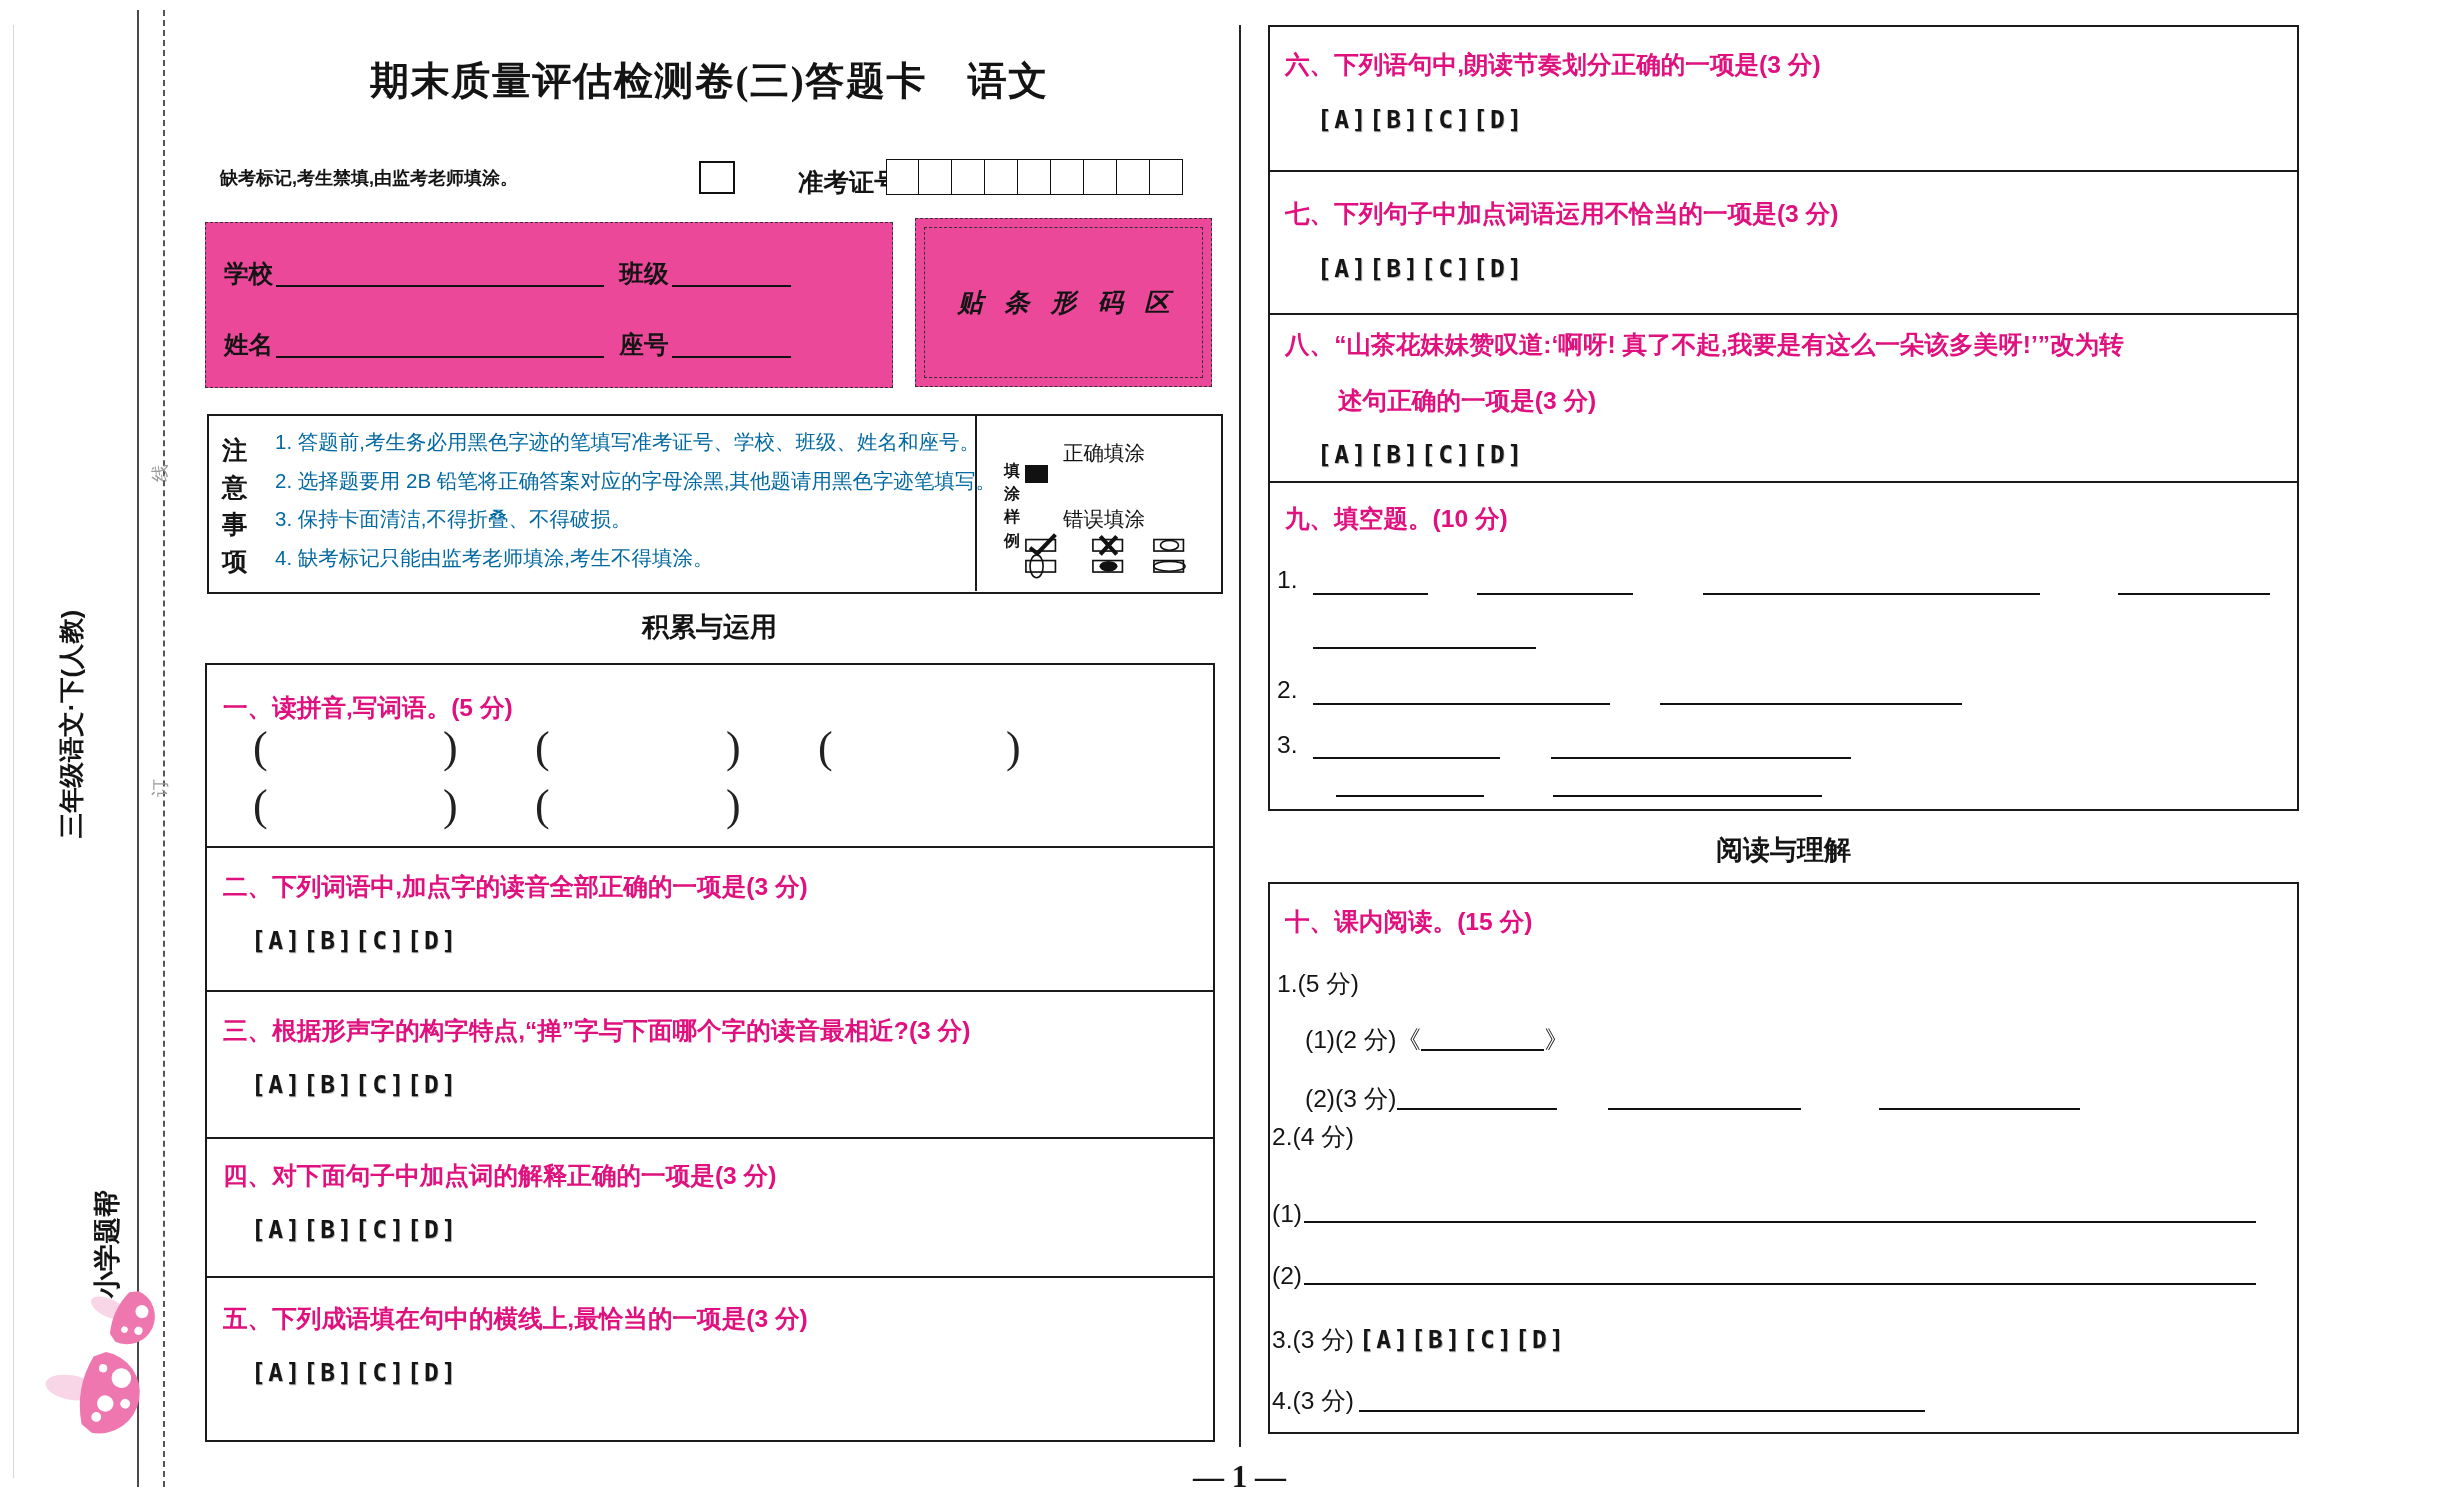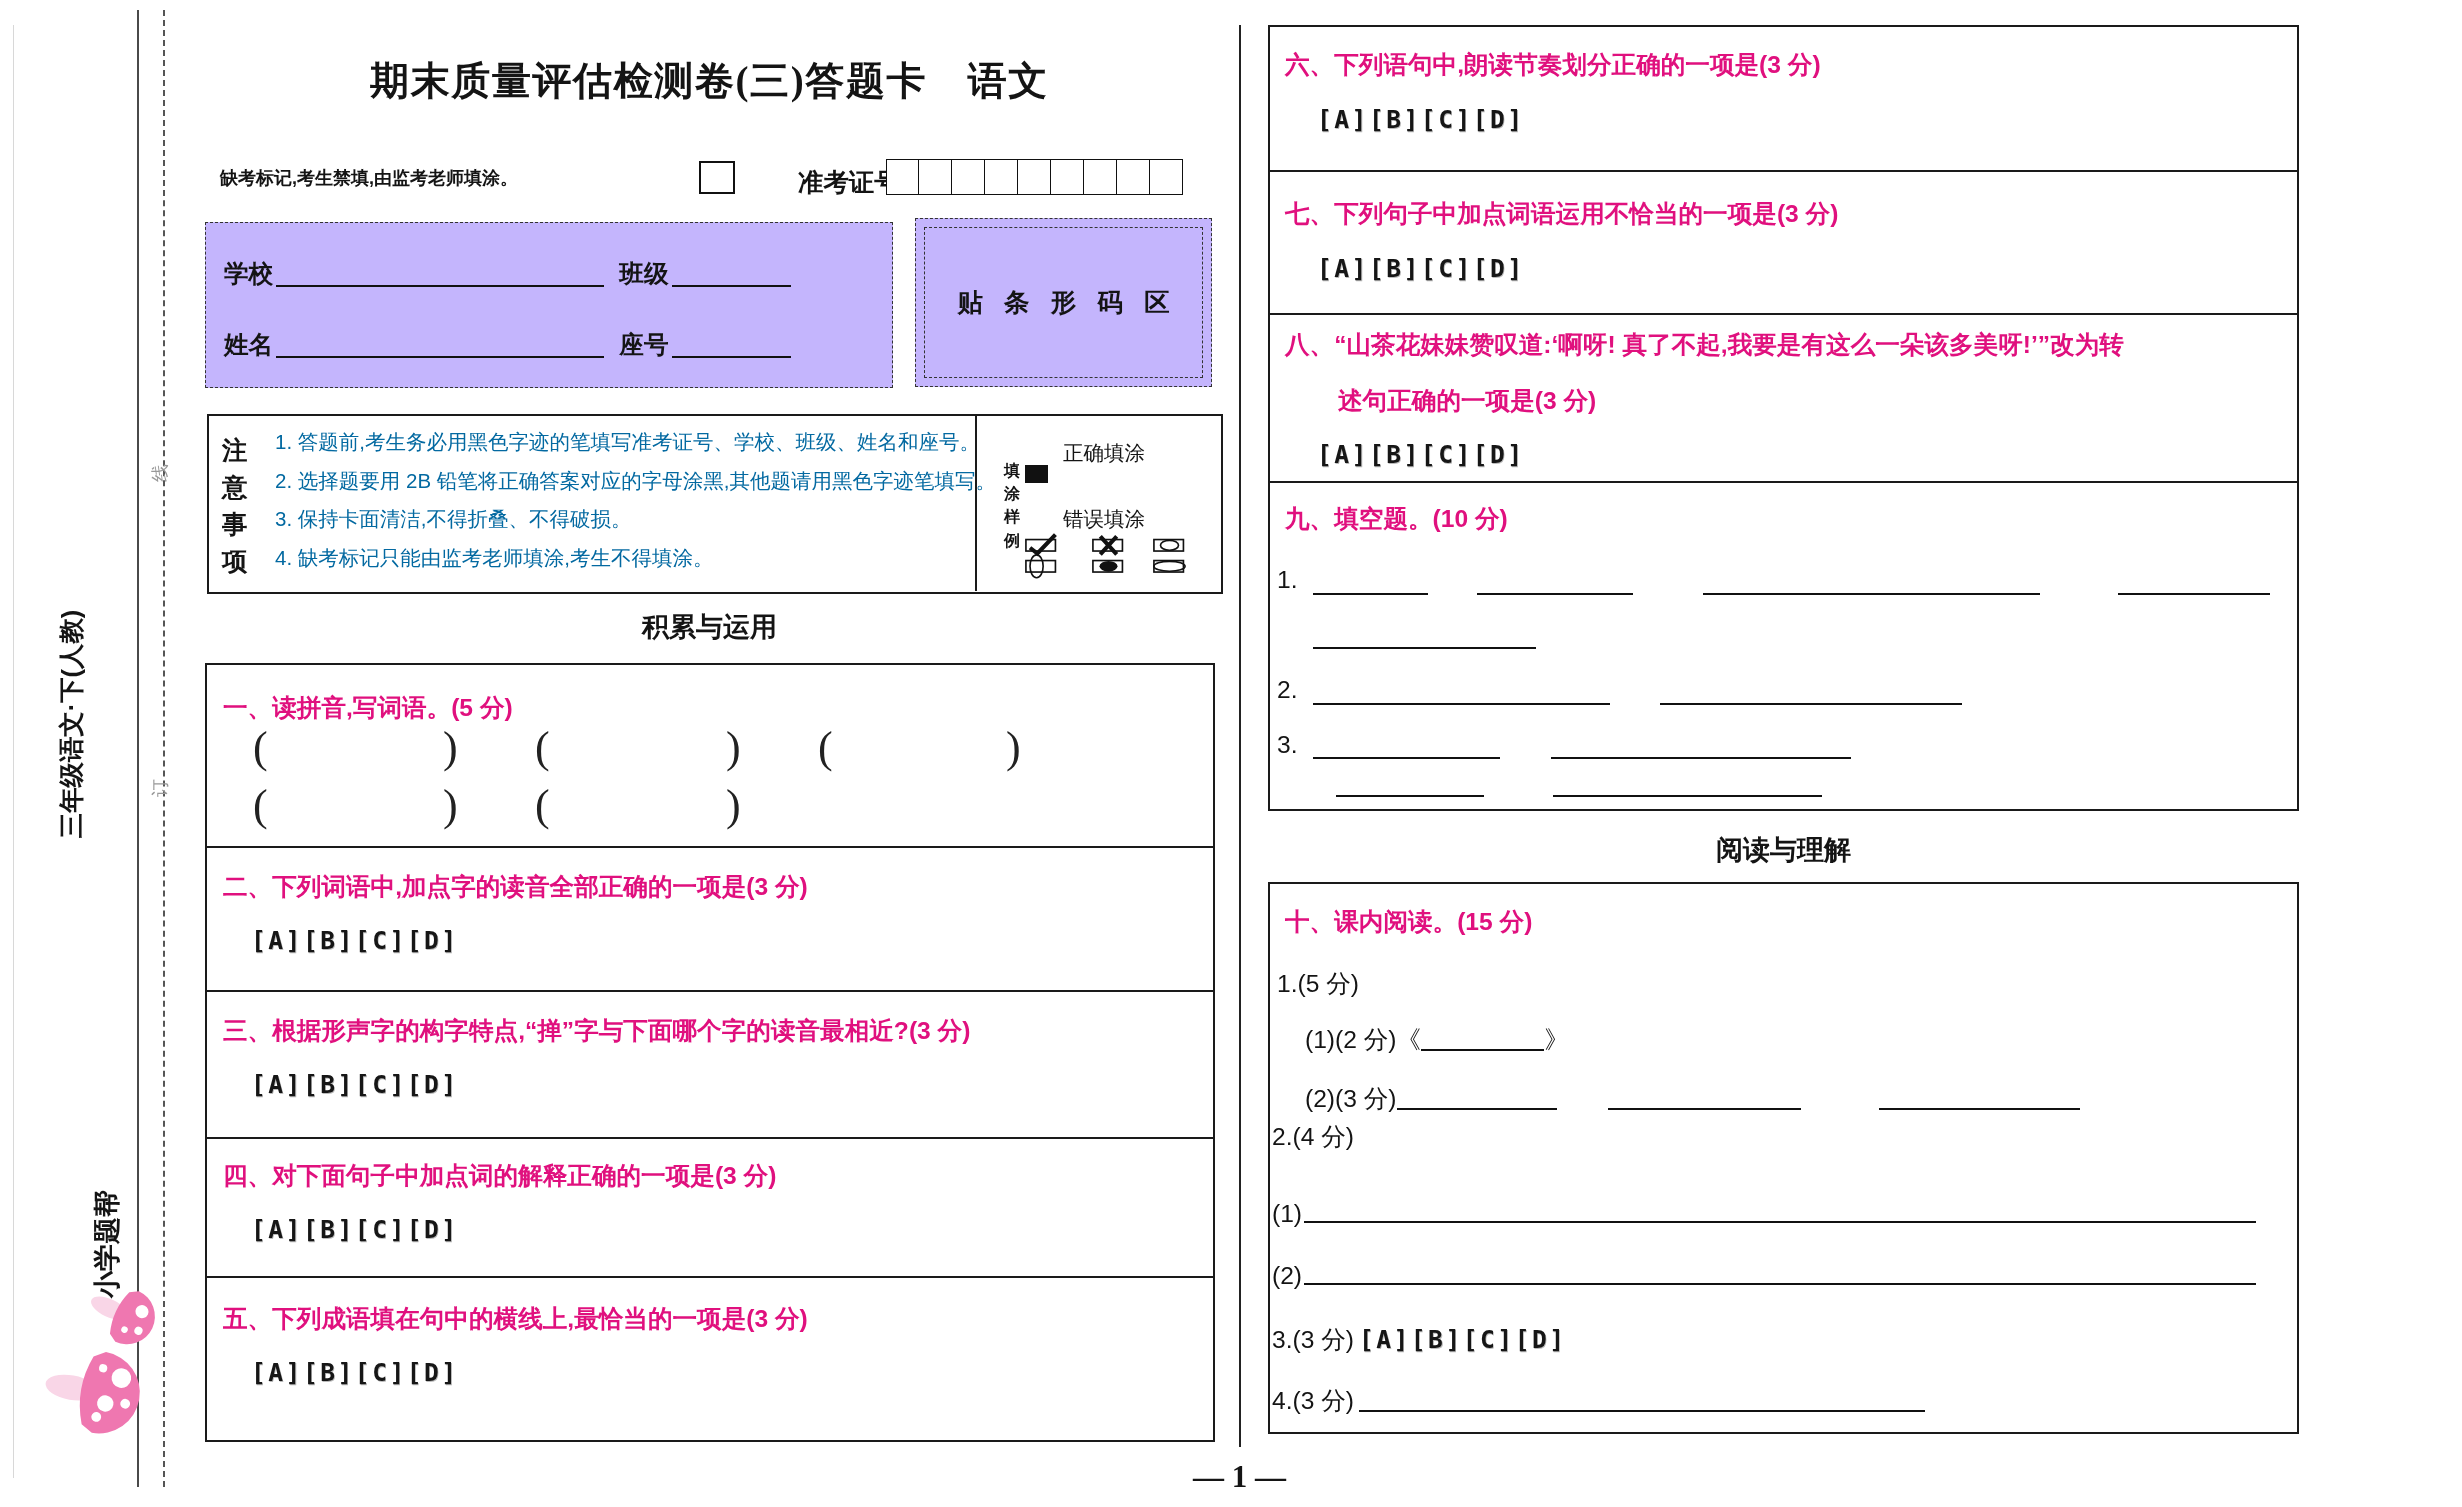--- a/index.html
+++ b/index.html
@@ -5,21 +5,21 @@
   html,body{margin:0;padding:0;background:#fff;}
   .page{position:relative;width:2462px;height:1508px;background:#ffffff;overflow:hidden;
         font-family:"Liberation Sans",sans-serif;color:#141414;}
   .abs{position:absolute;}
   .pink{color:#e0107e;font-weight:bold;}
   .bold{font-weight:bold;}
   .serif{font-family:"Liberation Serif",serif;}
   .center{text-align:center;}
   
   .solidbox{position:absolute;border:2.5px solid #1a1a1a;box-sizing:border-box;background:#fff;}
-  .dashbox{position:absolute;border:1.6px dashed #333;box-sizing:border-box;background:#c4b5fd;}
+  .dashbox{position:absolute;border:1.6px dashed #333;box-sizing:border-box;background:#ec4899;}
   .hdiv{position:absolute;left:0;right:0;border-top:2.5px solid #1a1a1a;height:0;}
   .vdiv{position:absolute;border-left:2.5px solid #1a1a1a;width:0;}
   
   .bl{position:absolute;height:0;border-bottom:2.5px solid #111;}
   .bl-in{display:inline-block;border-bottom:2.5px solid #111;height:1.6px;vertical-align:baseline;}
   
   .opts{font-family:"DejaVu Sans Mono",monospace;font-weight:bold;font-size:24.6px;
         letter-spacing:2.5px;color:#161616;text-shadow:0.8px 0.8px 0 #bbb;}
   
   .vstack{width:29.5px;word-break:break-all;line-height:1.45;font-weight:bold;}
@@ -95,21 +95,21 @@
     </div>
     <div class="rowflex" style="position:absolute;left:18px;top:105px;">
       <span class="bold" style="font-size:24.6px;">姓名</span>
       <span class="bl-in" style="width:328px;margin:0 0 3.3px 3.3px;"></span>
       <span class="bold" style="font-size:24.6px;margin-left:14.8px;">座号</span>
       <span class="bl-in" style="width:119px;margin:0 0 3.3px 3.3px;"></span>
     </div>
   </div>
 
   <div class="dashbox" style="left:915px;top:218px;width:297px;height:169px;">
-    <div style="position:absolute;left:8.2px;top:8.2px;right:8.2px;bottom:8.2px;border:1.6px dashed #333;display:flex;align-items:center;justify-content:center;">
+    <div style="position:absolute;left:8.2px;top:8.2px;right:8.2px;bottom:8.2px;border:1.6px dashed #333;display:flex;align-items:center;justify-content:center;font-style:italic;">
       <span class="bold" style="font-size:25.4px;letter-spacing:21.3px;padding-left:21.3px;white-space:nowrap;">贴条形码区</span>
     </div>
   </div>
 
   <div class="solidbox" style="left:207px;top:414px;width:1016px;height:180px;">
     <div class="vstack abs" style="left:13px;top:16.4px;font-size:25.4px;">注意事项</div>
     <div class="abs" style="left:66px;top:16.4px;width:698px;">
       <div class="note-line" style="margin-bottom:18px;">1. 答题前,考生务必用黑色字迹的笔填写准考证号、学校、班级、姓名和座号。</div>
       <div class="note-line" style="margin-bottom:18px;">2. 选择题要用 2B 铅笔将正确答案对应的字母涂黑,其他题请用黑色字迹笔填写。</div>
       <div class="note-line" style="margin-bottom:18px;">3. 保持卡面清洁,不得折叠、不得破损。</div>

